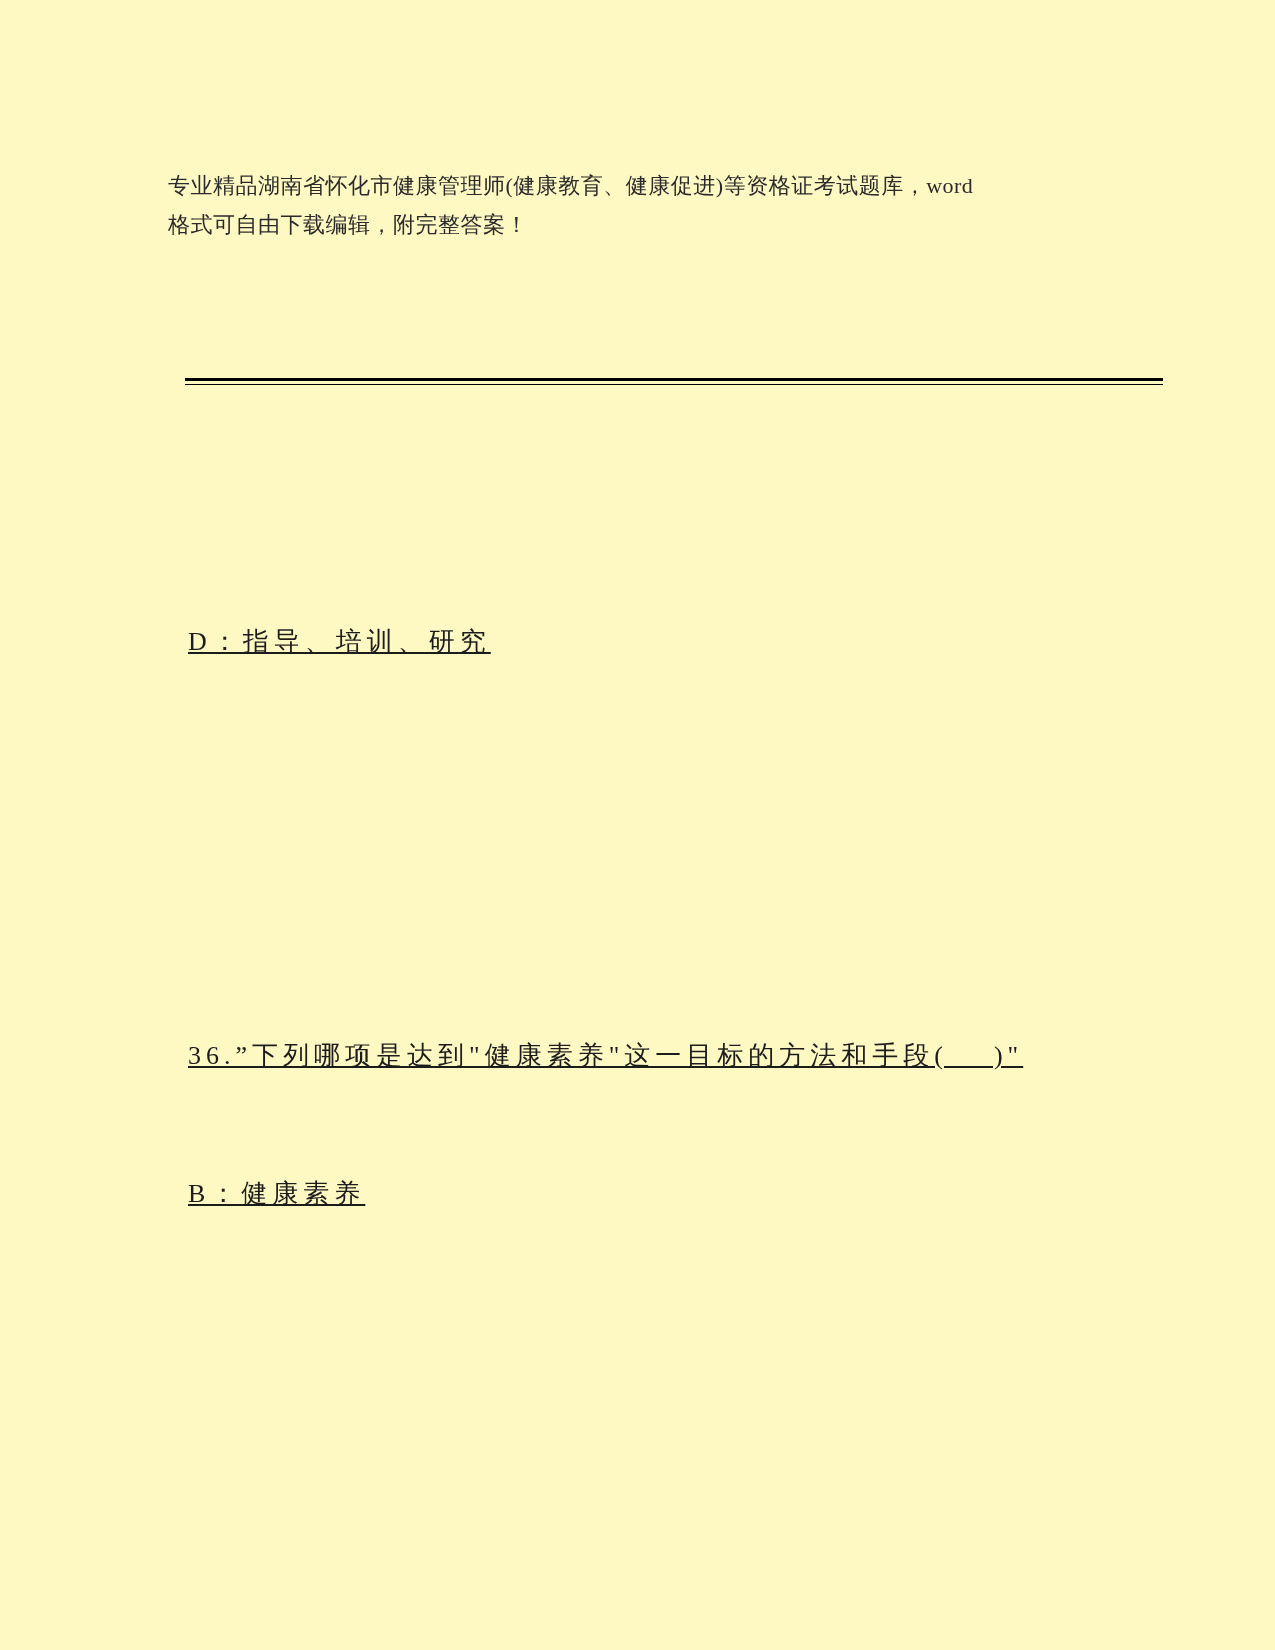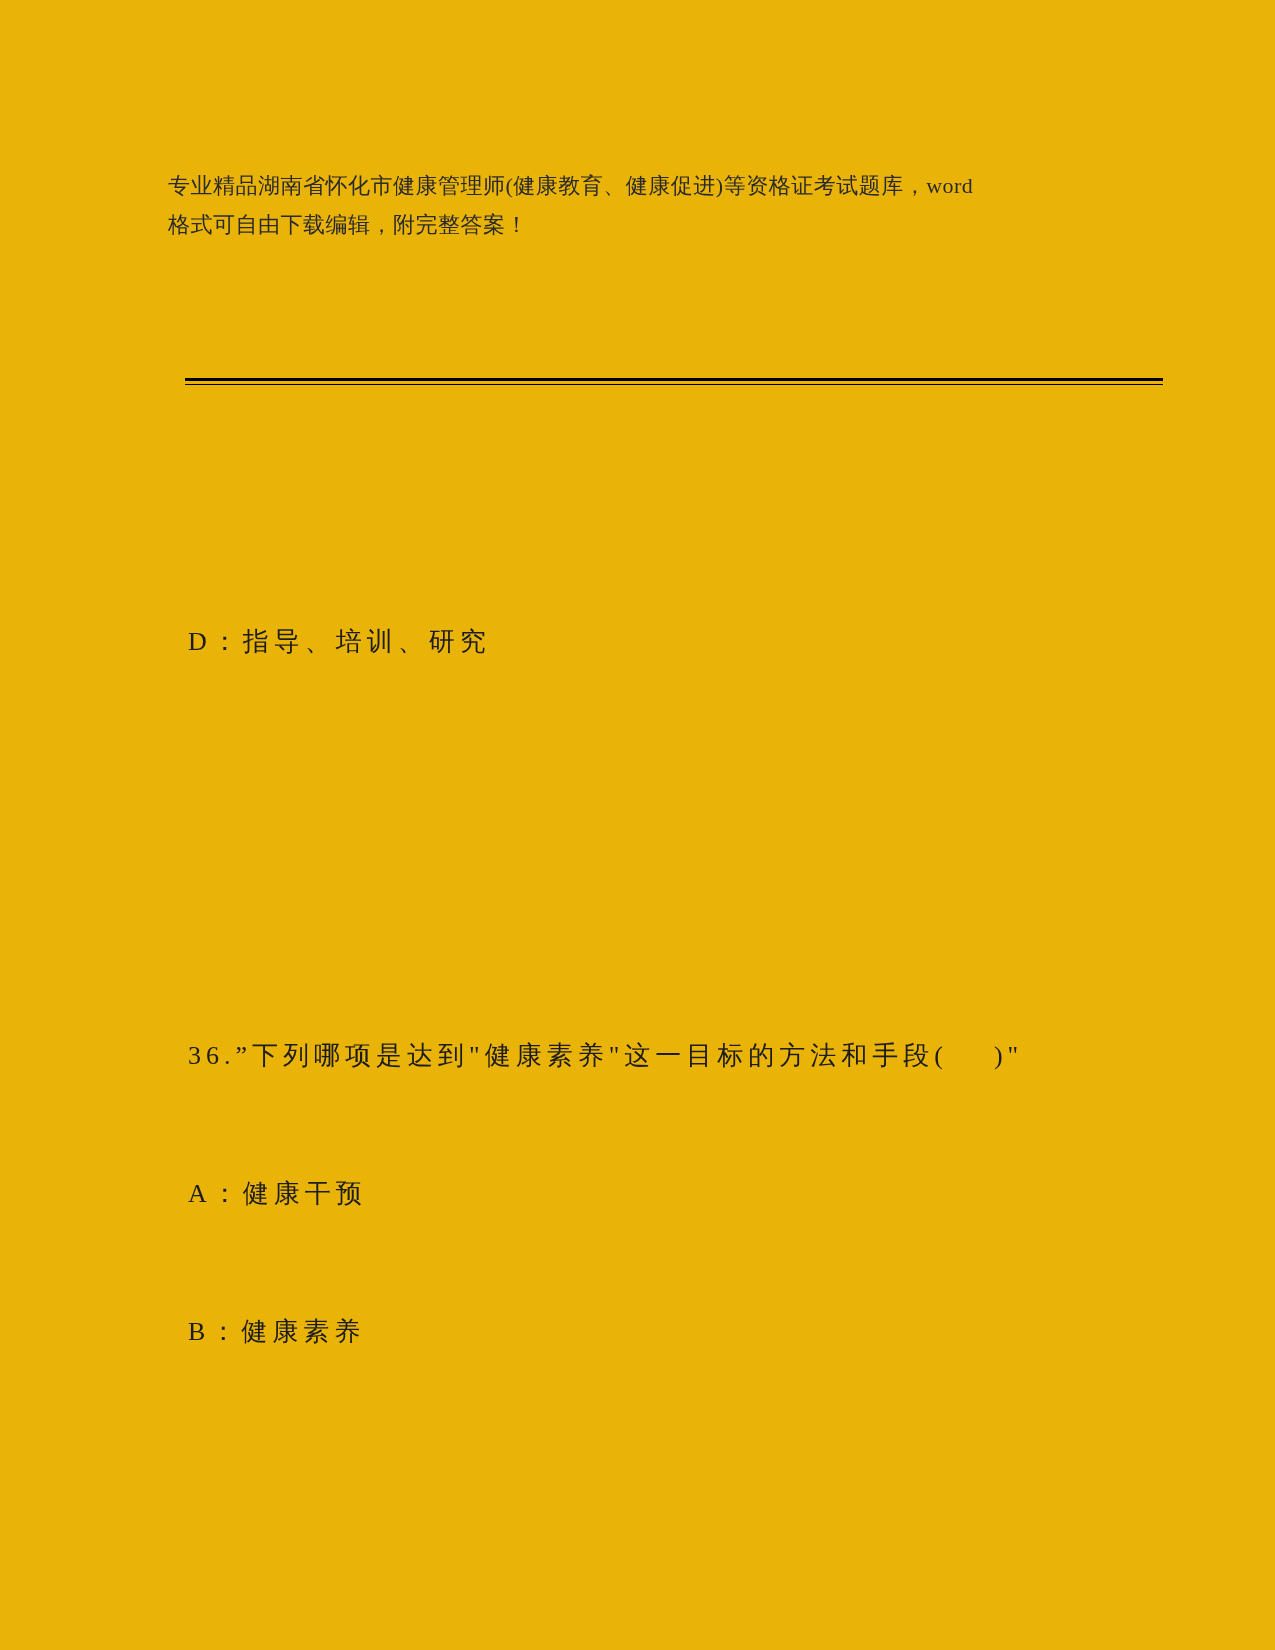--- a/index.html
+++ b/index.html
@@ -1,35 +1,35 @@
 <!DOCTYPE html>
 <html><head>
 <meta charset="utf-8">
 <style>
   html,body{margin:0;padding:0;background:#ffffff;}
   body{width:1275px;height:1650px;}
   .page{
-    position:relative;width:1275px;height:1650px;background:#eab308;overflow:hidden;
+    position:relative;width:1275px;height:1650px;background:#fef9c3;overflow:hidden;
     font-family:"Liberation Serif","DejaVu Serif",serif;color:#1c1c1c;
   }
   .header{
     padding:66px 0 0 168px;width:900px;
     font-size:22px;line-height:39px;letter-spacing:0.5px;color:#2a2a2a;
     white-space:pre-wrap;
   }
   .divider{
     margin:34px 0 0 185px;width:978px;height:3px;
     border-top:3px solid #000;border-bottom:1px solid #000;
   }
   .content{
     margin:4px 0 0 188px;width:950px;
     font-size:26px;line-height:46px;letter-spacing:5px;
     white-space:pre-wrap;
   }
-  .content p{margin:0;}
+  .content p{margin:0;text-decoration:underline;}
   p.answer{
     font-family:"DejaVu Sans","Liberation Sans",sans-serif;
     font-weight:700;color:#000;letter-spacing:4px;
   }
   .qblock{margin-top:46px;}
 </style>
 </head>
 <body>
 
 <div class="page">
@@ -42,21 +42,20 @@
   <div class="divider"></div>
 
   <div class="content">
 
     <div>
       <p>D：指导、培训、研究</p>
     </div>
 
     <div class="qblock">
       <p>36.”下列哪项是达到"健康素养"这一目标的方法和手段(    )"</p>
-      <p>A：健康干预</p>
       <p>B：健康素养</p>
       
       
     </div>
 
     
 
     
 
     

